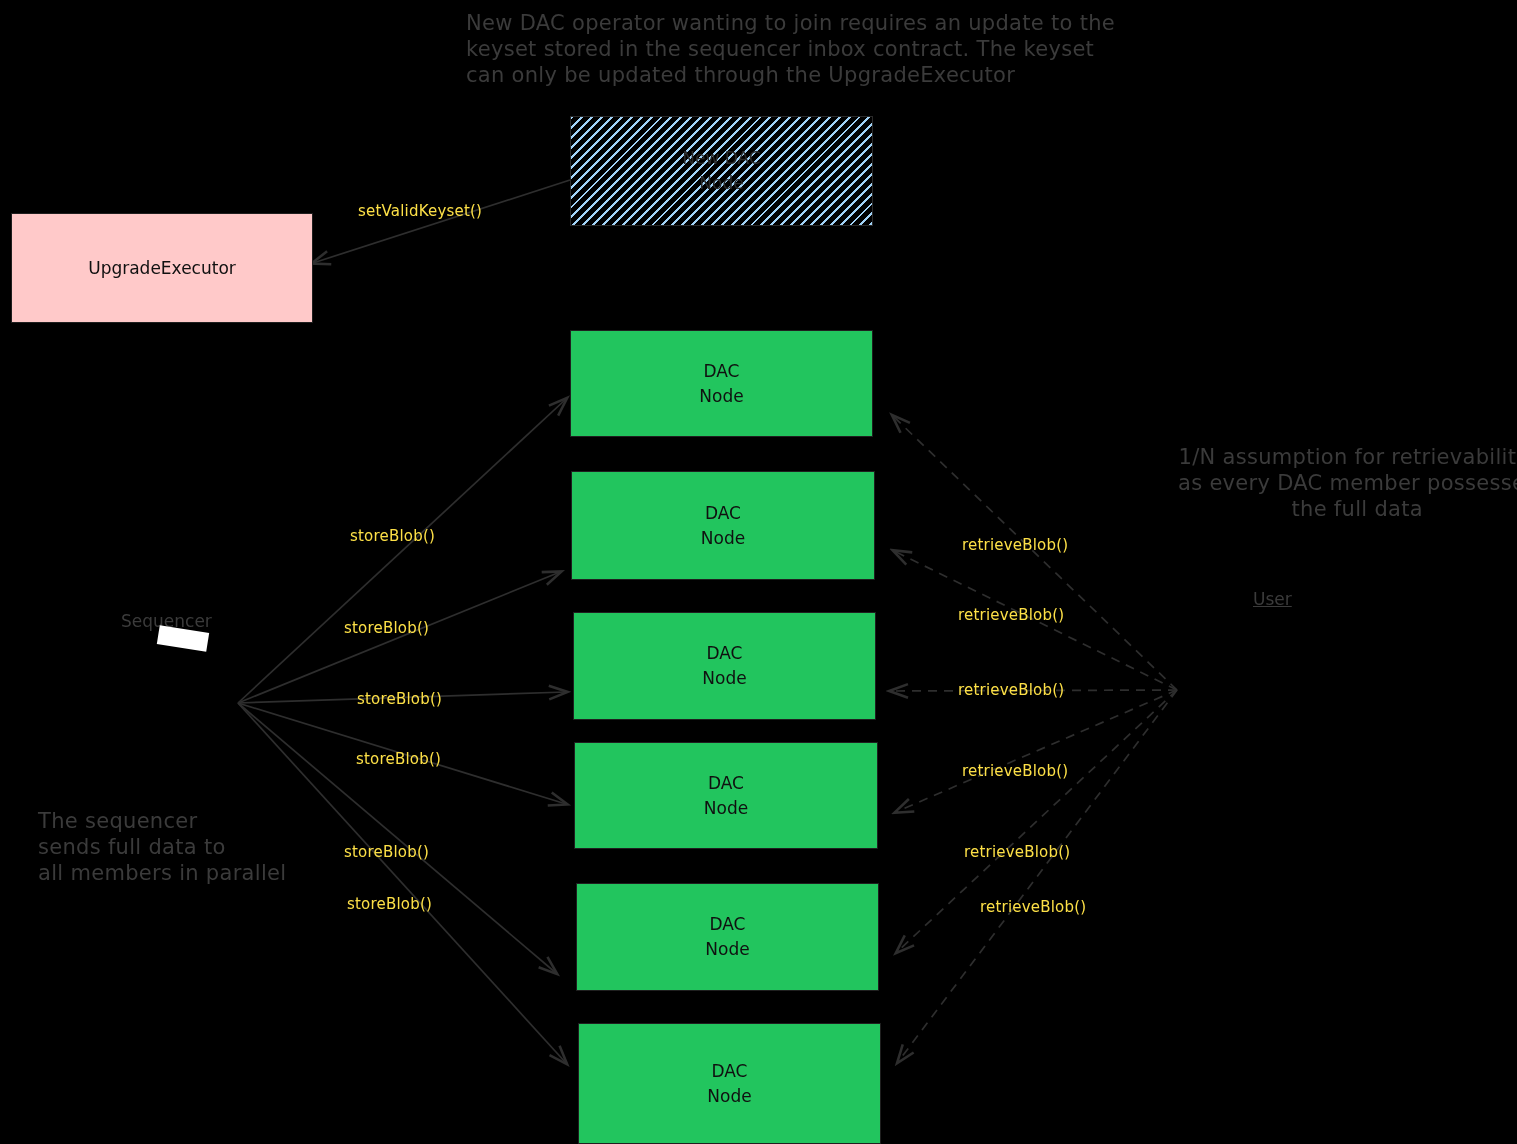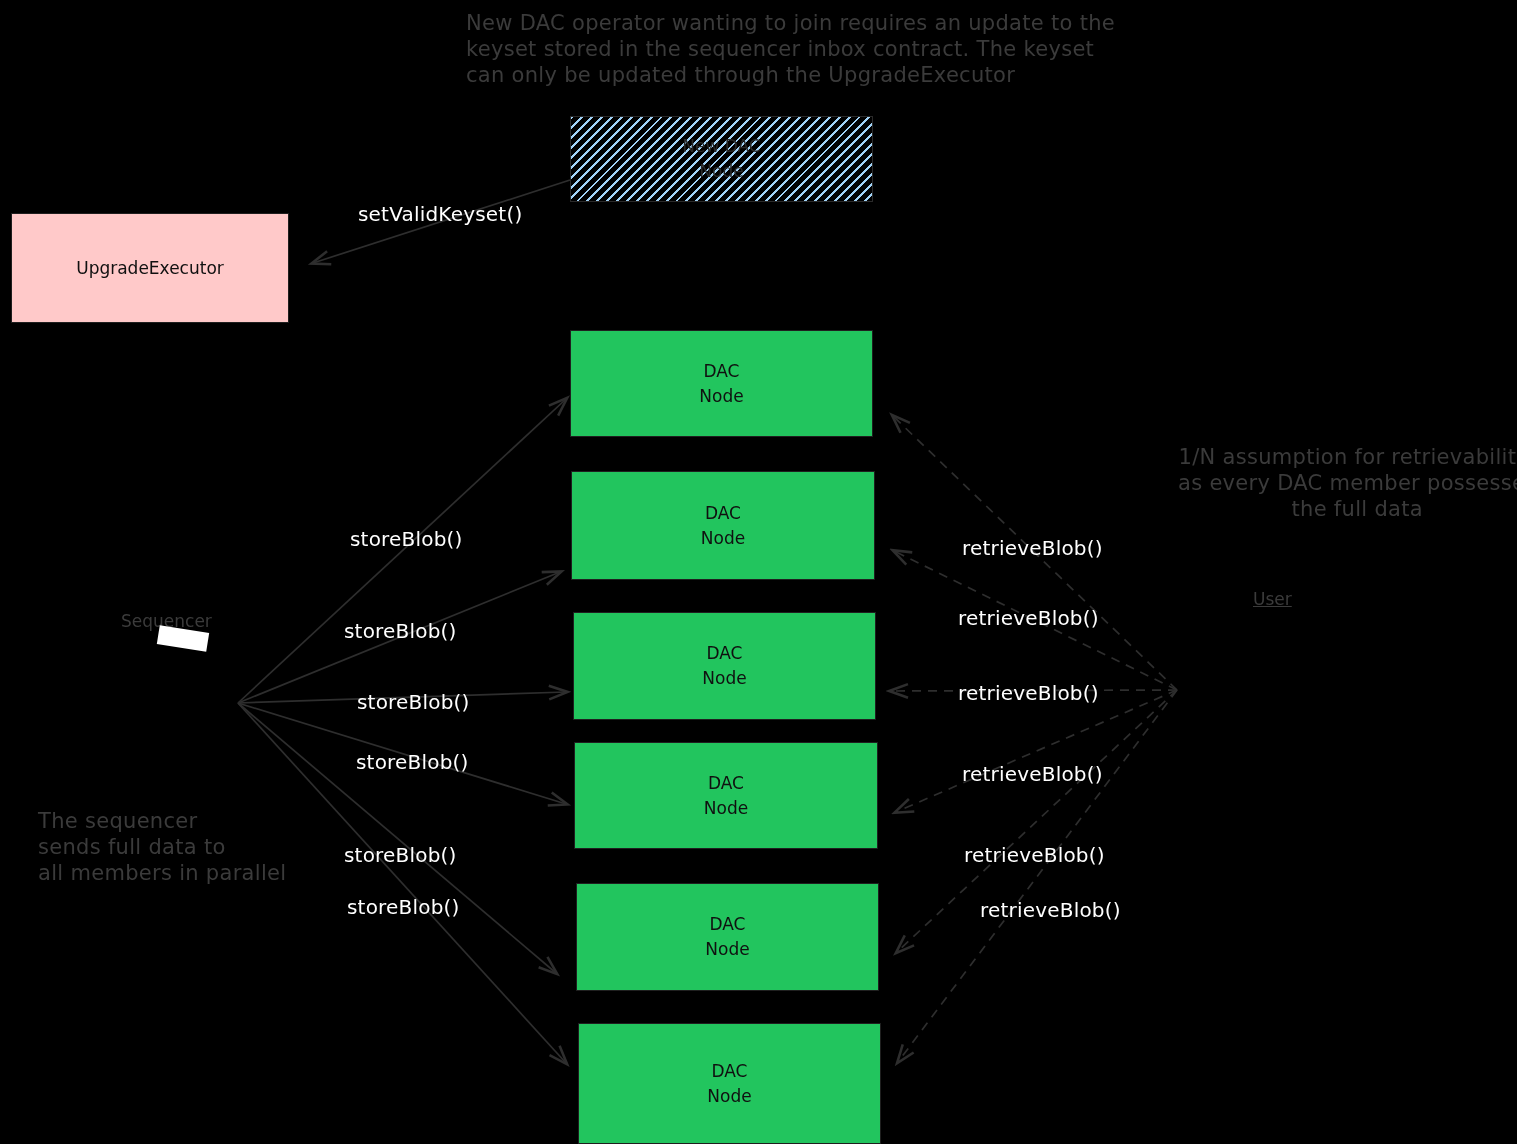--- a/index.html
+++ b/index.html
@@ -27,23 +27,23 @@
     position: absolute;
     color: #3b3b3b;
     font-family: "DejaVu Sans", sans-serif;
     font-size: 21px;
     line-height: 26px;
     white-space: pre;
     letter-spacing: 0.3px;
   }
   .edge-label {
     position: absolute;
-    color: #ffffff;
+    color: #fde047;
     font-family: "DejaVu Sans", sans-serif;
-    font-size: 20px;
+    font-size: 15px;
     white-space: nowrap;
     letter-spacing: 0.2px;
   }
   .actor-label {
     position: absolute;
     color: #3b3b3b;
     font-family: "DejaVu Sans", sans-serif;
     font-size: 17px;
     white-space: nowrap;
   }
@@ -117,24 +117,24 @@
     <path d="M1177,690 L891,691" fill="none" stroke="#2e2e2e" stroke-width="1.7" stroke-dasharray="9 7" marker-end="url(#ahd)"></path>
     <path d="M1177,690 L896,812" fill="none" stroke="#2e2e2e" stroke-width="1.7" stroke-dasharray="9 7" marker-end="url(#ahd)"></path>
     <path d="M1177,690 L897,952" fill="none" stroke="#2e2e2e" stroke-width="1.7" stroke-dasharray="9 7" marker-end="url(#ahd)"></path>
     <path d="M1177,690 L898,1062" fill="none" stroke="#2e2e2e" stroke-width="1.7" stroke-dasharray="9 7" marker-end="url(#ahd)"></path>
   </svg>
 
   <div class="note" style="left:466px; top:10px;">New DAC operator wanting to join requires an update to the
 keyset stored in the sequencer inbox contract. The keyset
 can only be updated through the UpgradeExecutor</div>
 
-  <div class="ghost-box" style="left:570px; top:116px; width:303px; height:86px;">New DAC
+  <div class="ghost-box" style="left:570px; top:116px; width:303px; height:110px;">New DAC
 Node</div>
 
-  <div class="box exec-box" style="left:11px; top:213px; width:278px; height:110px;">UpgradeExecutor</div>
+  <div class="box exec-box" style="left:11px; top:213px; width:302px; height:110px;">UpgradeExecutor</div>
 
   <div class="edge-label" style="left:358px; top:202px;">setValidKeyset()</div>
 
   <div class="box dac-box" style="left:570px; top:330px; width:303px; height:107px;">DAC
 Node</div>
   <div class="box dac-box" style="left:571px; top:471px; width:304px; height:109px;">DAC
 Node</div>
   <div class="box dac-box" style="left:573px; top:612px; width:303px; height:108px;">DAC
 Node</div>
   <div class="box dac-box" style="left:574px; top:742px; width:304px; height:107px;">DAC

